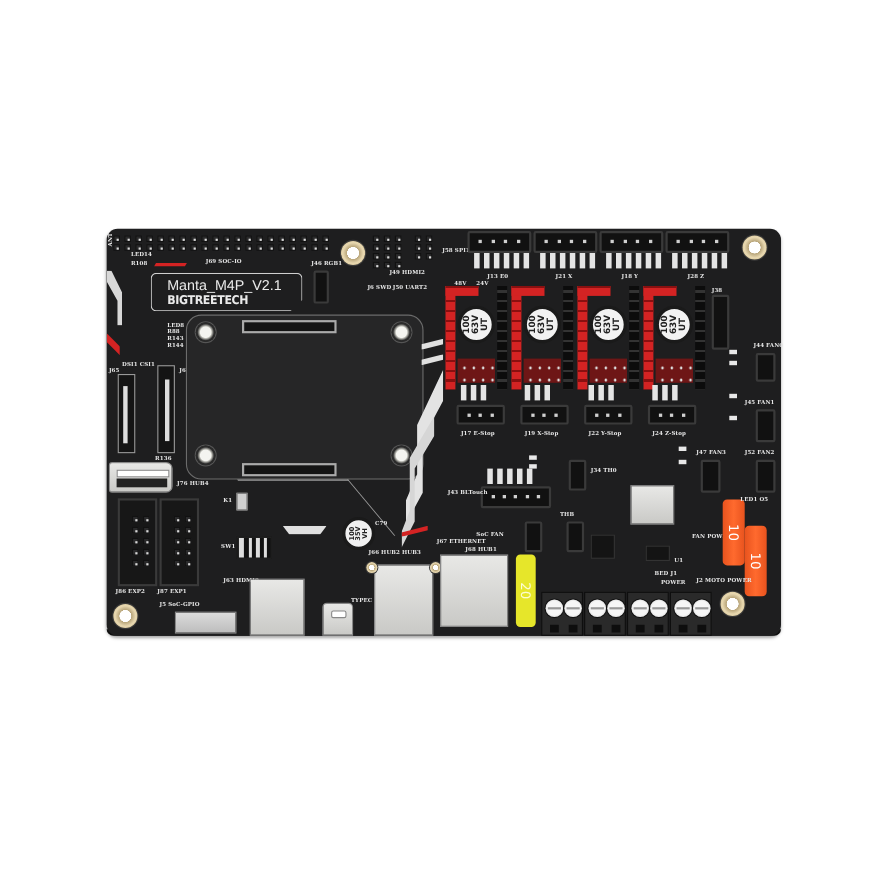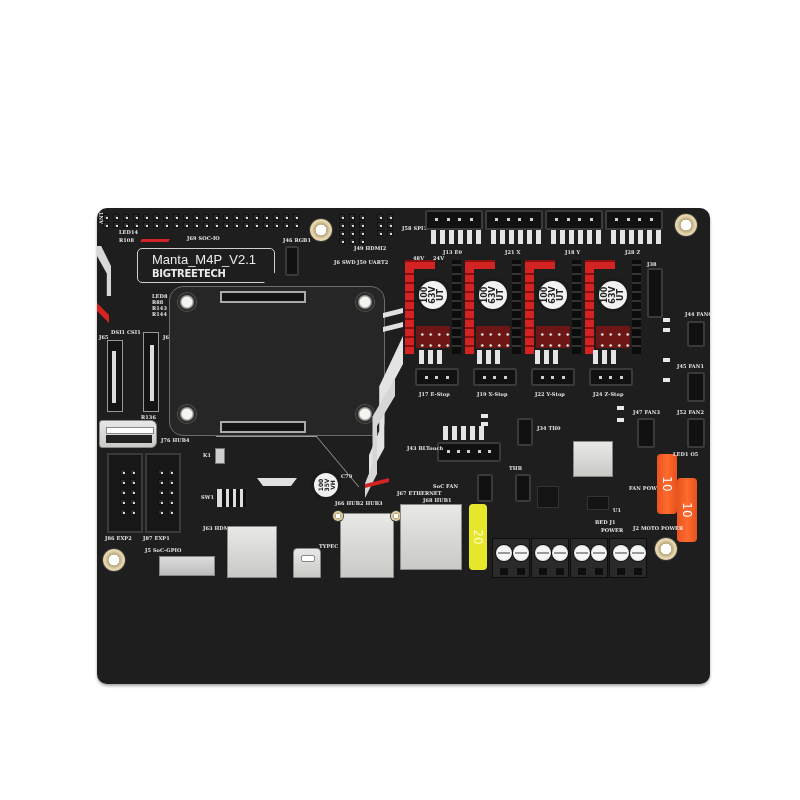--- a/index.html
+++ b/index.html
@@ -1,17 +1,17 @@
 <!DOCTYPE html>
 <html><head>
 <meta charset="utf-8">
 <style>
   html, body { margin:0; padding:0; width:800px; height:800px; background:#ffffff; overflow:hidden; font-family:"Liberation Sans", sans-serif; }
   .stage { position:relative; width:800px; height:800px; background:#ffffff; }
-  .board { position:absolute; left:97px; top:208px; width:613px; height:476px; background:#1e1e1f; border-radius:10px; box-shadow:0 2px 3px rgba(0,0,0,0.35); overflow:visible; }
+  .board { position:absolute; left:97px; top:208px; width:613px; height:370px; background:#1e1e1f; border-radius:10px; box-shadow:0 2px 3px rgba(0,0,0,0.35); overflow:visible; }
   .board-edge { position:absolute; left:97px; top:572px; width:613px; height:6px; background:#151515; border-radius:0 0 10px 10px; }
   .abs { position:absolute; }
   .silk { position:absolute; color:#e6e6e6; font-family:"DejaVu Serif", serif; font-size:5px; font-weight:bold; white-space:nowrap; line-height:1; letter-spacing:0.1px; }
   .pinrow { position:absolute; display:grid; gap:2px; }
   .pin { width:6px; height:6px; background:#2a2a2b; border:1px solid #111; box-sizing:border-box; position:relative; }
   .pin::after { content:""; position:absolute; left:2px; top:2px; width:1.5px; height:1.5px; background:#d9d9d9; }
   .mount { position:absolute; width:22px; height:22px; border-radius:50%; background:radial-gradient(circle, #fff 0 34%, #b8a57a 36%, #e8d8b0 60%, #c9b585 100%); box-shadow:0 0 0 1px #3a3a3a; }
   .mount.silver { background:radial-gradient(circle, #f4f4f0 0 38%, #cfcfc8 42%, #2a2a2a 60%, #2a2a2a 100%); width:18px; height:18px; box-shadow:0 0 0 1px #555; }
   .connector { position:absolute; background:#111; border:2px solid #3a3a3a; box-sizing:border-box; border-radius:2px; }
   .connector .pins { position:absolute; left:4px; right:4px; top:40%; display:flex; justify-content:space-around; }

